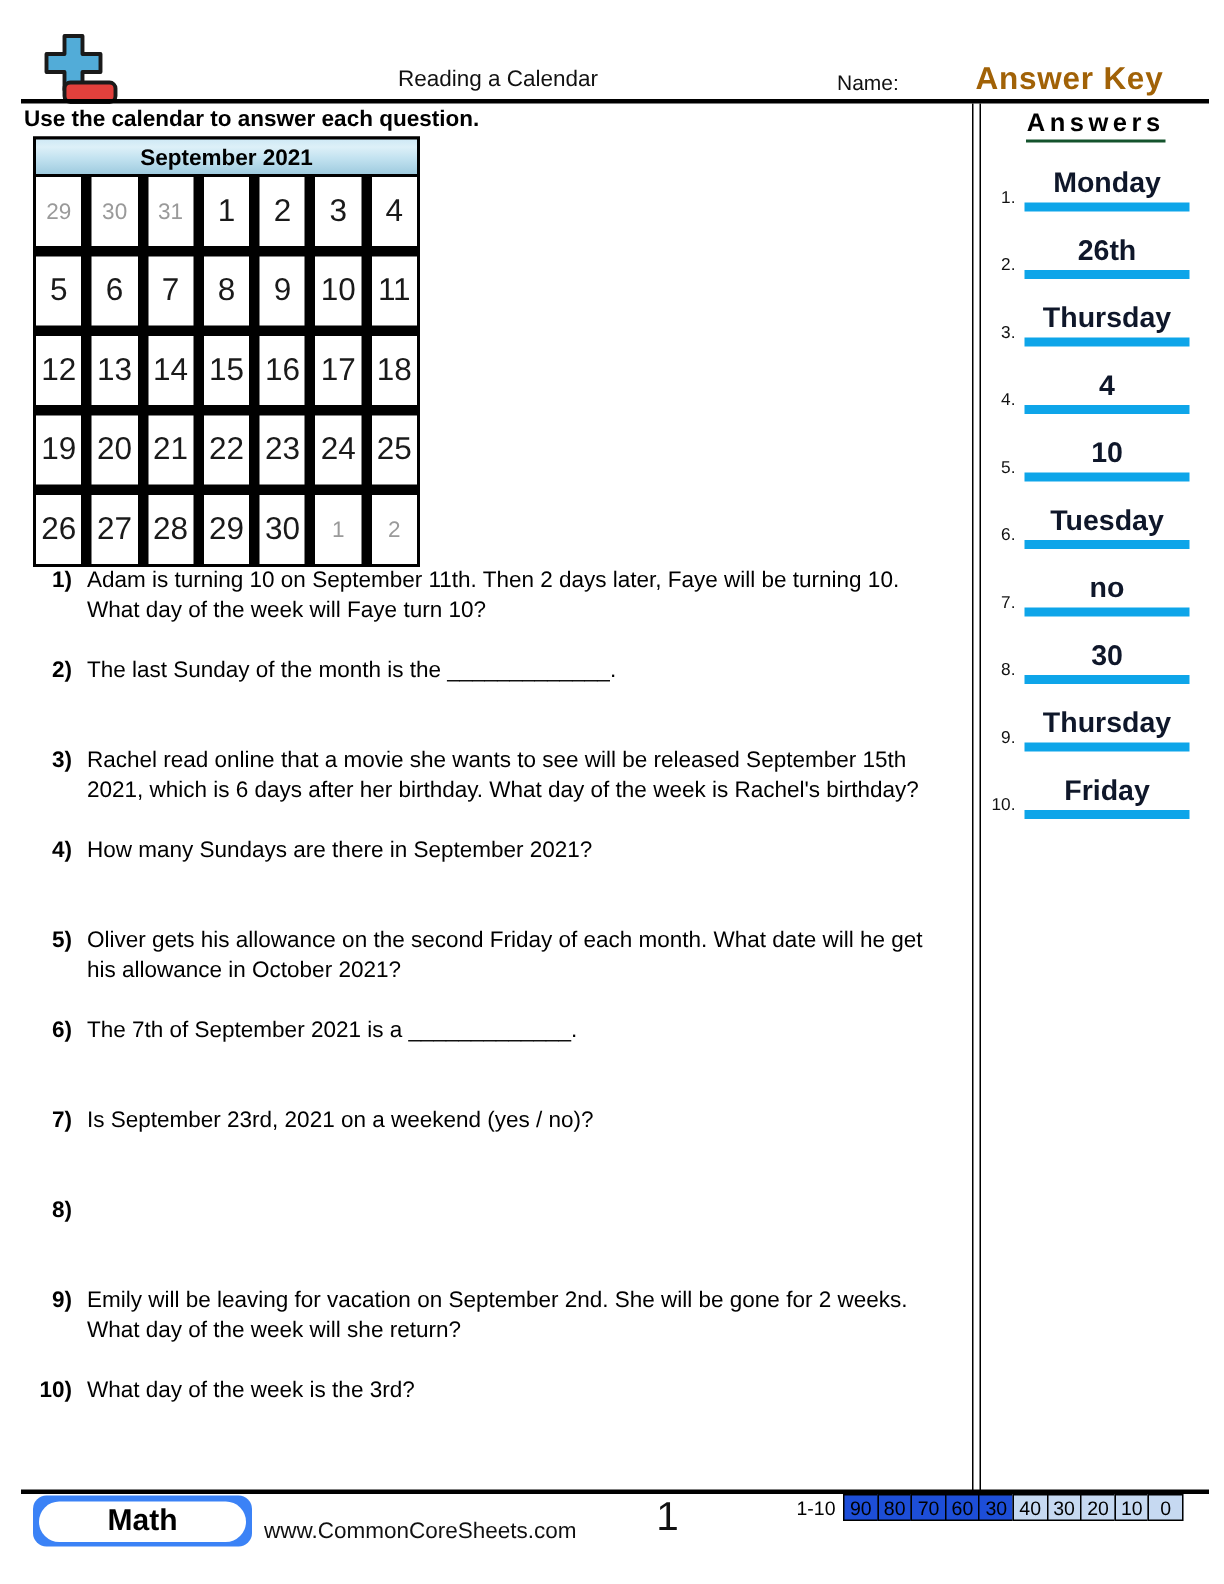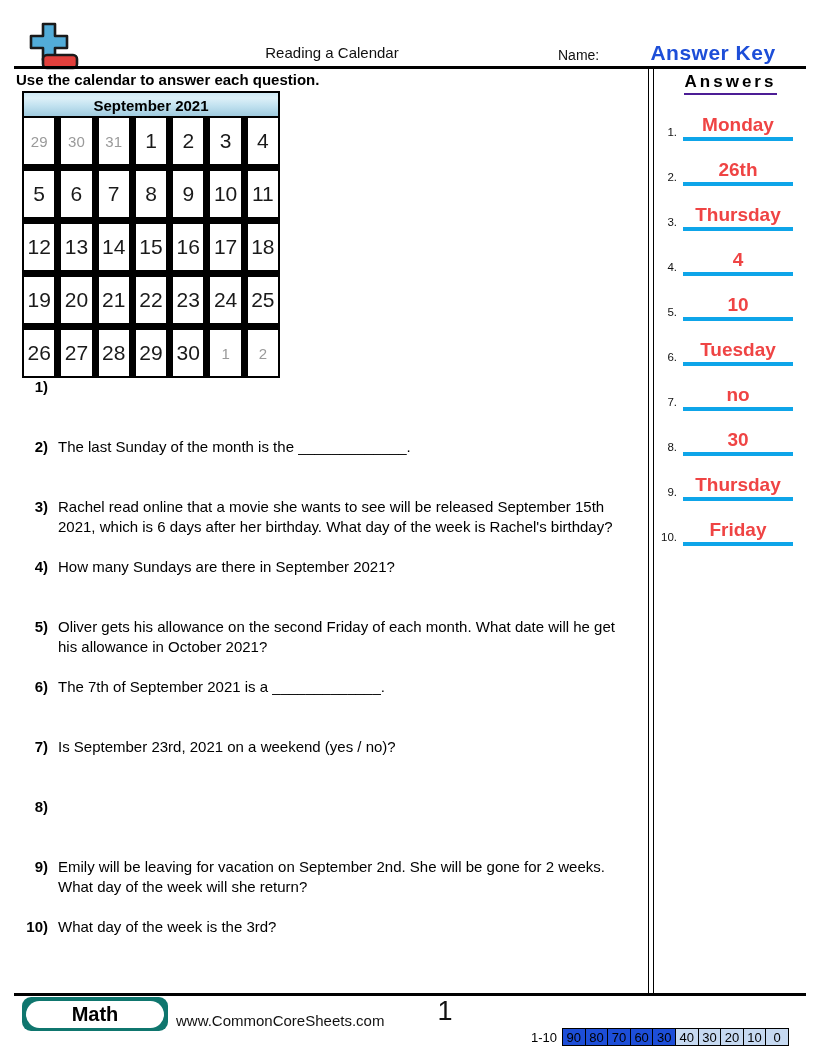--- a/index.html
+++ b/index.html
@@ -12,21 +12,21 @@
 
   
   .logo { position:absolute; left:26px; top:21px; width:56px; height:50px; }
   .page-title {
     position:absolute; left:14px; top:44px; width:636px;
     text-align:center; font-size:15px; color:#111;
   }
   .name-label { position:absolute; left:558px; top:47px; font-size:14px; color:#111; }
   .answer-key {
     position:absolute; left:620px; top:41px; width:186px; text-align:center;
-    font-size:21px; font-weight:bold; color:#1d4ed8; letter-spacing:.5px;
+    font-size:21px; font-weight:bold; color:#a16207; letter-spacing:.5px;
   }
   .header-rule { position:absolute; left:14px; top:66px; width:792px; height:3px; background:#000; }
 
   
   .v-divider {
     position:absolute; left:648px; top:69px; width:6px; height:925px;
     border-left:1.5px solid #000; border-right:1.5px solid #000;
   }
 
   
@@ -49,43 +49,43 @@
   .questions { position:absolute; left:16px; top:377px; width:630px; }
   .question { display:flex; height:60px; align-items:flex-start; }
   .q-num { width:32px; text-align:right; font-size:15px; font-weight:bold; line-height:20px; flex:none; }
   .q-text { margin-left:10px; width:578px; font-size:15px; line-height:20px; }
 
   
   .answers-col { position:absolute; left:655px; top:70px; width:151px; }
   .answers-title-wrap { text-align:center; margin-top:2px; }
   .answers-title {
     display:inline-block; font-size:17px; font-weight:bold; letter-spacing:3px;
-    border-bottom:2px solid #4c1d95; padding:0 1px 1px 1px;
+    border-bottom:2px solid #14532d; padding:0 1px 1px 1px;
   }
   .answer-list { margin-top:1px; }
   .answer-item { display:flex; height:45px; align-items:flex-end; }
   .a-num { width:22px; flex:none; text-align:right; font-size:11.5px; padding-bottom:3px; color:#111; }
   .a-blank {
-    flex:1; margin-left:6px; margin-right:13px; border-bottom:4px solid #0ea5e9;
-    text-align:center; font-size:19px; font-weight:bold; color:#ef4444; padding-bottom:1px;
+    flex:1; margin-left:6px; margin-right:13px; border-bottom:6px solid #0ea5e9;
+    text-align:center; font-size:19px; font-weight:bold; color:#0f172a; padding-bottom:1px;
     white-space:nowrap;
   }
 
   
   .footer-rule { position:absolute; left:14px; top:993px; width:792px; height:2.5px; background:#000; }
-  .subject-badge { position:absolute; left:22px; top:997px; width:146px; height:34px; background:#0f766e; border-radius:9px;text-align:center; }
+  .subject-badge { position:absolute; left:22px; top:997px; width:146px; height:34px; background:#3b82f6; border-radius:9px;text-align:center; }
   .subject-pill {
     position:absolute; left:4px; top:3.5px; right:4px; bottom:3.5px;
     background:#fff; border-radius:14px;
     display:flex; align-items:center; justify-content:center;
     font-size:20px; font-weight:bold; color:#000;
   }
   .website { position:absolute; left:176px; top:1012px; font-size:15px; color:#111; }
   .page-num { position:absolute; left:400px; top:996px; width:90px; text-align:center; font-size:27px; color:#111; }
-  .score-strip { position:absolute; left:531px; top:1028px; display:flex; align-items:center; }
+  .score-strip { position:absolute; left:531px; top:996px; display:flex; align-items:center; }
   .score-label { font-size:13px; margin-right:6px; }
   .score-boxes { display:flex; }
   .score-box {
     width:23.6px; height:18px; border:1px solid #000; margin-left:-1px;
     display:flex; align-items:center; justify-content:center;
     font-size:13px; background:#1d4ed8;
   }
   .score-box.hl { background:#c6d9f1; }
 </style>
 </head>
@@ -179,20 +179,21 @@
         <div class="cal-cell muted">1</div>
 
         <div class="cal-cell muted">2</div>
       </div>
   </div>
 
   <div class="questions">
 
       <div class="question">
         <div class="q-num">1)</div>
+        <div class="q-text">Adam is turning 10 on September 11th. Then 2 days later, Faye will be turning 10. What day of the week will Faye turn 10?</div>
       </div>
 
       <div class="question">
         <div class="q-num">2)</div>
         <div class="q-text">The last Sunday of the month is the _____________.</div>
       </div>
 
       <div class="question">
         <div class="q-num">3)</div>
         <div class="q-text">Rachel read online that a movie she wants to see will be released September 15th 2021, which is 6 days after her birthday. What day of the week is Rachel's birthday?</div>

